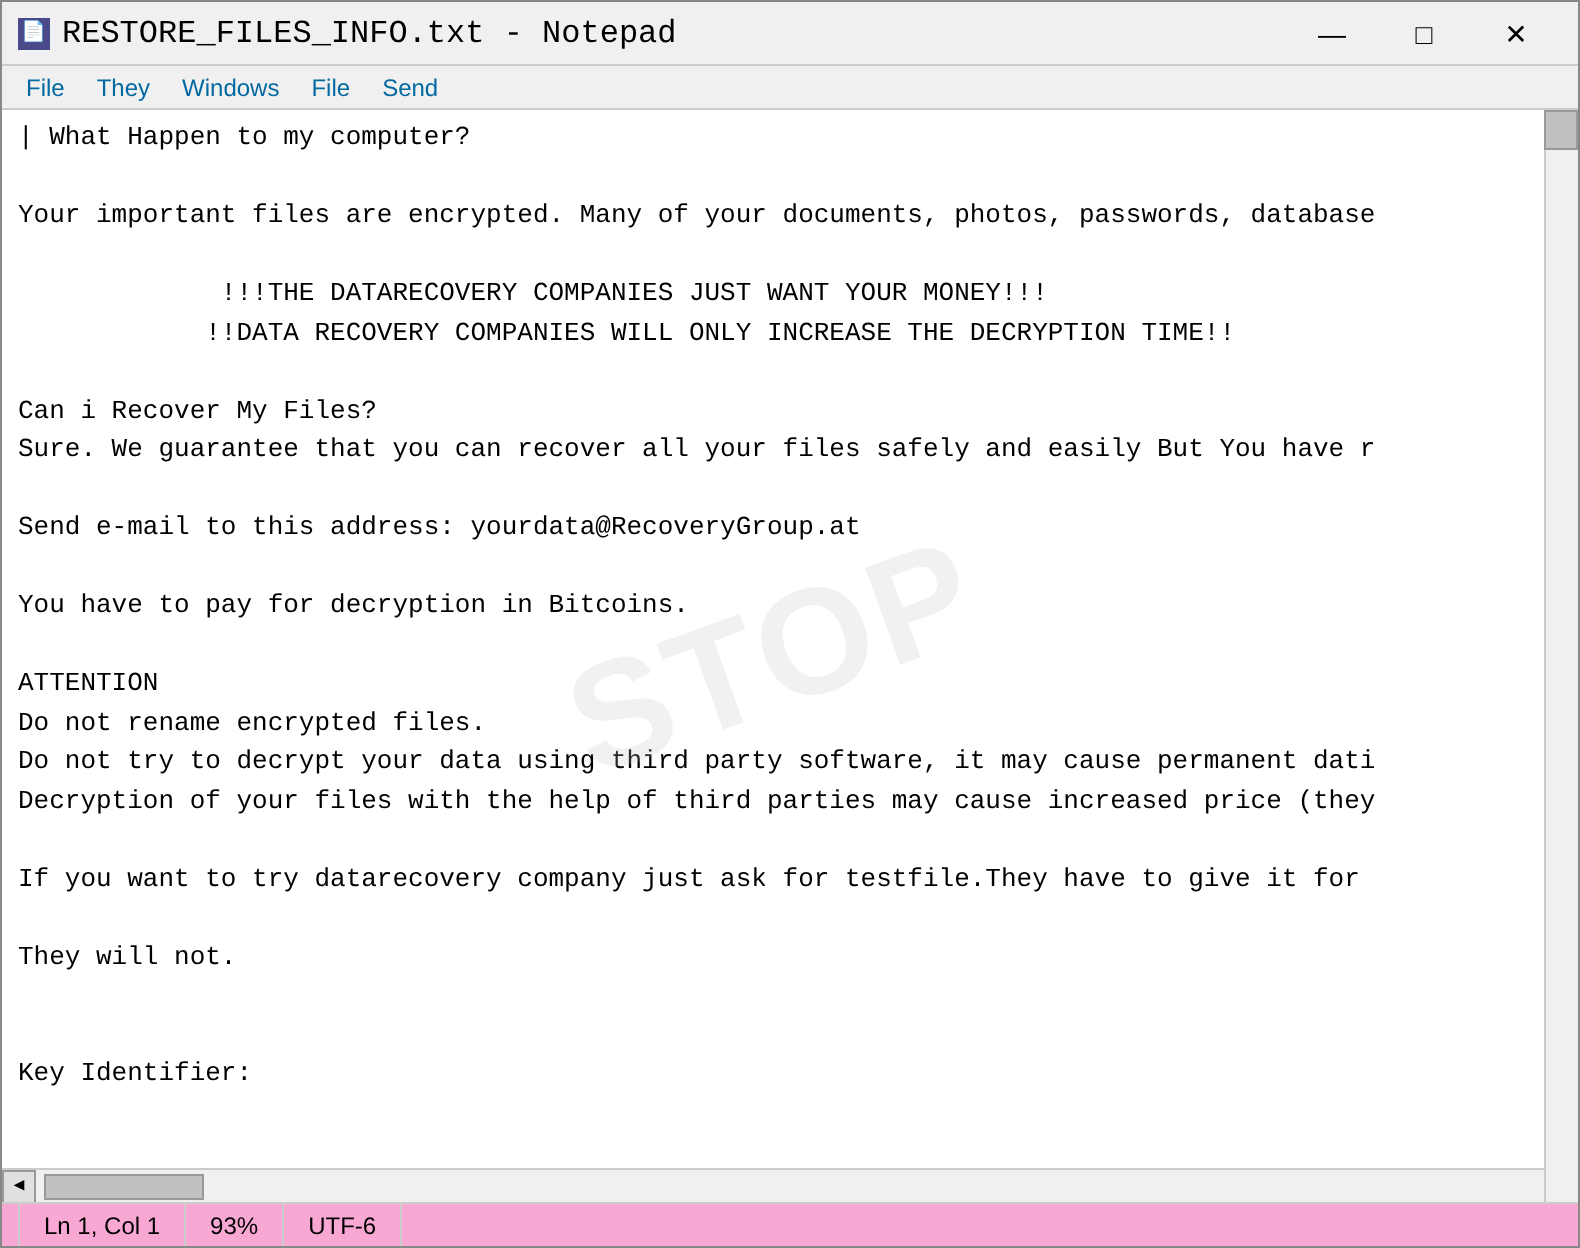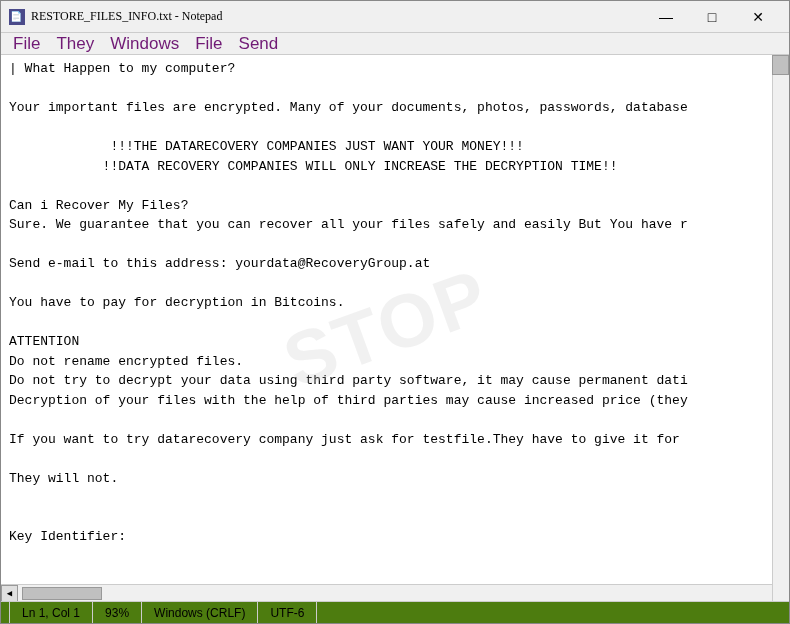--- a/index.html
+++ b/index.html
@@ -48,22 +48,22 @@
       background: #4a4a8a;
       display: inline-block;
       font-size: 10px;
       display: flex;
       align-items: center;
       justify-content: center;
     }
 
     .title-bar-text {
       flex: 1;
-      font-family: Liberation Serif, serif;
-      font-size: 12px;
+      font-family: Liberation Mono, monospace;
+      font-size: 16px;
       color: #000;
     }
 
     .title-bar-controls {
       display: flex;
       gap: 0;
     }
 
     .title-bar-btn {
       width: 46px;
@@ -85,23 +85,23 @@
       display: flex;
       align-items: center;
       padding: 0 4px;
       border-bottom: 1px solid #ccc;
       flex-shrink: 0;
     }
 
     .menu-item {
       padding: 2px 8px;
       font-family: 'Segoe UI', sans-serif;
-      font-size: 17px;
+      font-size: 12px;
       cursor: pointer;
-      color: #701a75;
+      color: #0369a1;
     }
 
     .editor-area {
       flex: 1;
       display: flex;
       flex-direction: column;
       overflow: hidden;
       position: relative;
       gap: 38px;
     }
@@ -187,21 +187,21 @@
       left: 4px;
       top: 2px;
       width: 80px;
       height: 13px;
       background: #c0c0c0;
       border: 1px solid #999;
     }
 
     .status-bar {
       height: 22px;
-      background: #4d7c0f;
+      background: #f9a8d4;
       border-top: 1px solid #ccc;
       display: flex;
       align-items: center;
       padding: 0 8px;
       gap: 0;
       flex-shrink: 0;
     }
 
     .status-item {
       font-family: 'Segoe UI', sans-serif;
@@ -306,16 +306,15 @@
       <div class="scrollbar-h-track">
         <div class="scrollbar-h-thumb"></div>
       </div>
       <div class="scrollbar-h-btn">▶</div>
     </div>
   </div>
 
   <div class="status-bar">
     <span class="status-item">Ln 1, Col 1</span>
     <span class="status-item">93%</span>
-    <span class="status-item">Windows (CRLF)</span>
     <span class="status-item">UTF-6</span>
   </div>
 </div>
 
 </body></html>

